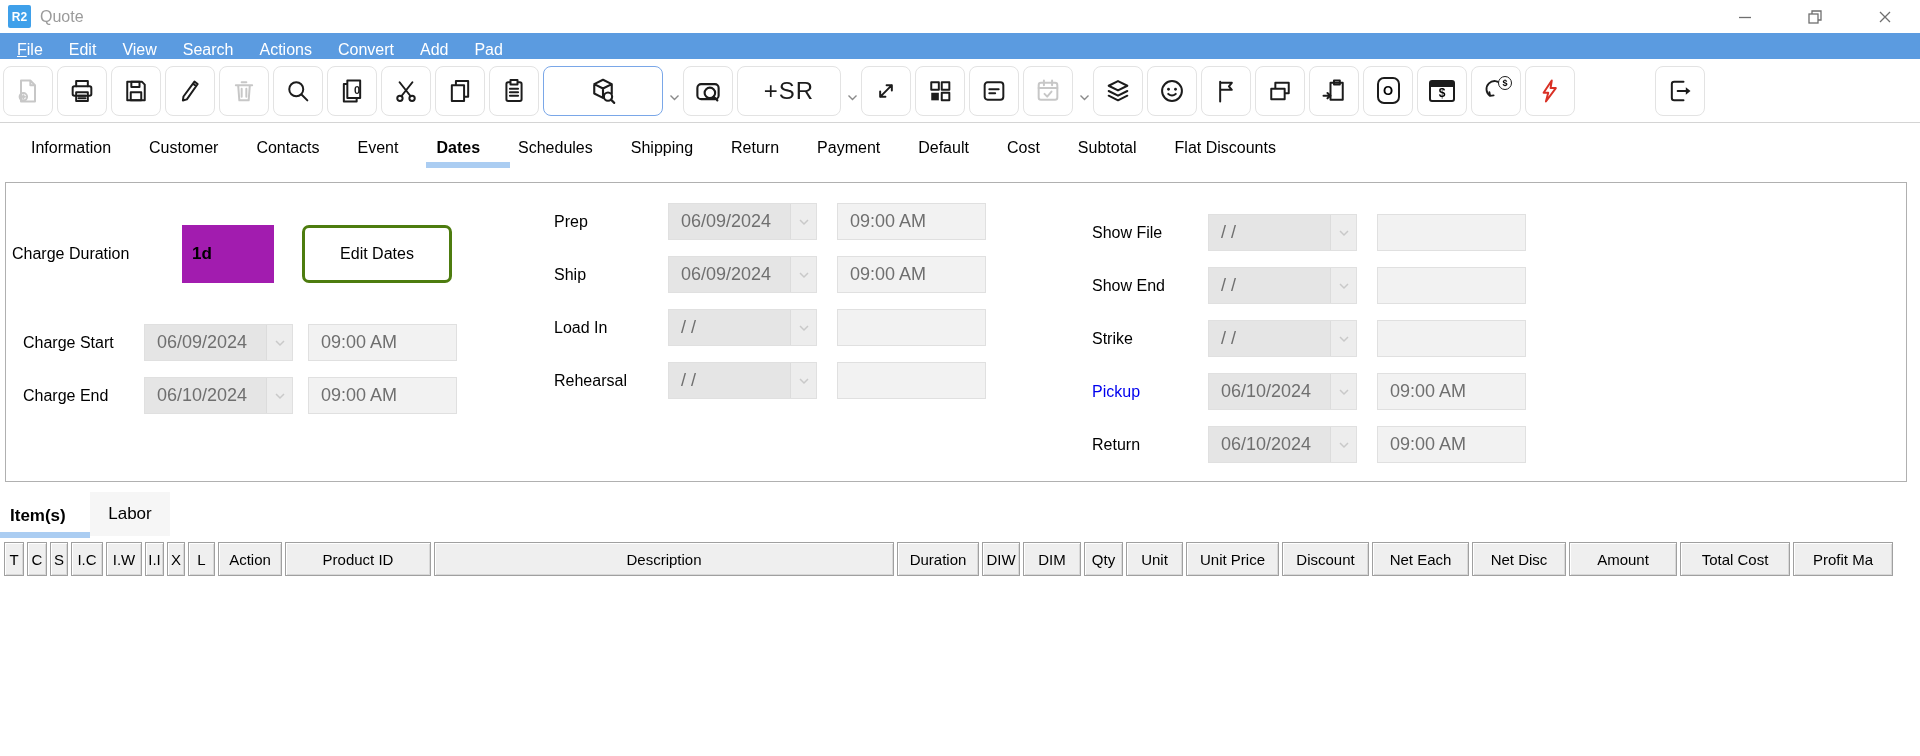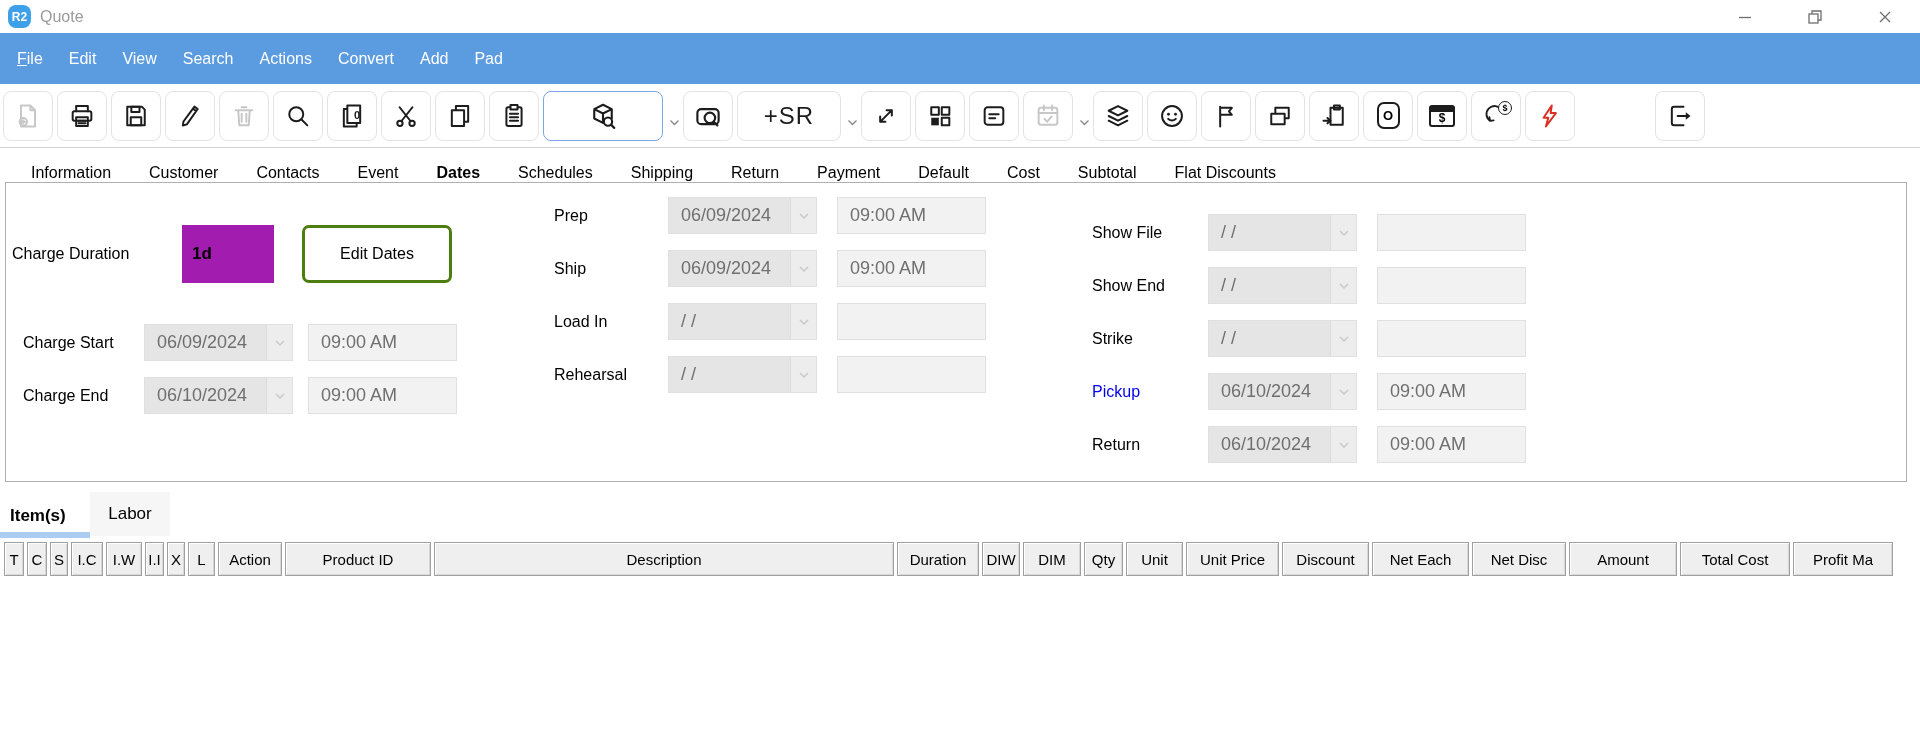--- a/index.html
+++ b/index.html
@@ -3,29 +3,29 @@
 <meta charset="utf-8">
 <style>
   *{box-sizing:border-box}
   html,body{margin:0;padding:0}
   body{
     width:1920px;height:756px;position:relative;overflow:hidden;
     background:#fff;font-family:"Liberation Sans",sans-serif;color:#000;
   }
   
   .titlebar{height:33px;display:flex;align-items:center;background:#fff}
-  .logo{width:23px;height:23px;margin:0 9px 0 8px;border-radius:8px;
+  .logo{width:23px;height:23px;margin:0 9px 0 8px;border-radius:2px;
     background:var(--logo,#3fa0ea);color:#fff;font-size:12px;font-weight:bold;
     display:flex;align-items:center;justify-content:center}
   .wtitle{font-size:16px;color:#9b9b9b}
   .wctrl{margin-left:auto;display:flex}
   .wbtn{width:70px;height:33px;display:flex;align-items:center;justify-content:center}
   .wbtn svg{stroke:#6f6f6f;fill:none;stroke-width:1.3}
   
-  .menubar{height:51px;background:var(--menu-bar,#5b9be0);display:flex;align-items:center;padding-left:4px}
+  .menubar{height:26px;background:var(--menu-bar,#5b9be0);display:flex;align-items:flex-end;padding-left:4px}
   .menu-item{color:#fff;font-size:16px;padding:0 13px;cursor:default}
   .menu-item.first::first-letter{text-decoration:underline}
   
   .toolbar{height:64px;display:flex;align-items:center;padding-left:3px;
     border-bottom:1px solid #d4d4d4;background:#fff}
   .tbtn{width:50px;height:50px;flex:0 0 auto;border:1px solid #e3e3e3;border-radius:8px;
     background:#fff;display:flex;align-items:center;justify-content:center;
     margin-right:4px;position:relative;padding:0;font-family:inherit}
   .tbtn svg{stroke:#1c1c1c;fill:none;stroke-width:1.7;stroke-linecap:round;stroke-linejoin:round}
   .tbtn .fill{fill:#1c1c1c;stroke:none}
@@ -54,21 +54,21 @@
   
   .form-panel{position:absolute;left:5px;right:13px;top:182px;height:300px;
     border:1px solid #b0b0b0;background:#fff}
   .cd-label{position:absolute;left:6px;top:62px;font-size:16px}
   .cd-value{position:absolute;left:176px;top:42px;width:92px;height:58px;background:#a21caf;
     display:flex;align-items:center;padding-left:10px;font-weight:bold;font-size:17px}
   .edit-btn{position:absolute;left:296px;top:42px;width:150px;height:58px;background:#fff;
     border:3px solid #4d7c0f;border-radius:7px;font-size:16px;font-family:inherit;color:#000}
   .grp{position:absolute;display:flex;flex-direction:column}
   .grp-left{left:17px;top:141px}
-  .grp-mid{left:548px;top:14px}
+  .grp-mid{left:548px;top:20px}
   .grp-right{left:1086px;top:31px}
   .frow{display:flex;align-items:center;height:37px;margin-bottom:16px}
   .flabel{font-size:16px;color:#000}
   .grp-left .flabel{width:121px}
   .grp-mid .flabel{width:114px}
   .grp-right .flabel{width:116px}
   .flabel.link{color:var(--link,#0000ee)}
   .dfield{width:149px;height:37px;background:#e5e5e5;border:1px solid #e0e0e0;display:flex;align-items:stretch}
   .dval{flex:1;display:flex;align-items:center;padding-left:12px;font-size:18px;color:#6f6f6f;white-space:pre}
   .dd{width:26px;background:#ededed;border-left:1px solid #dcdcdc;

